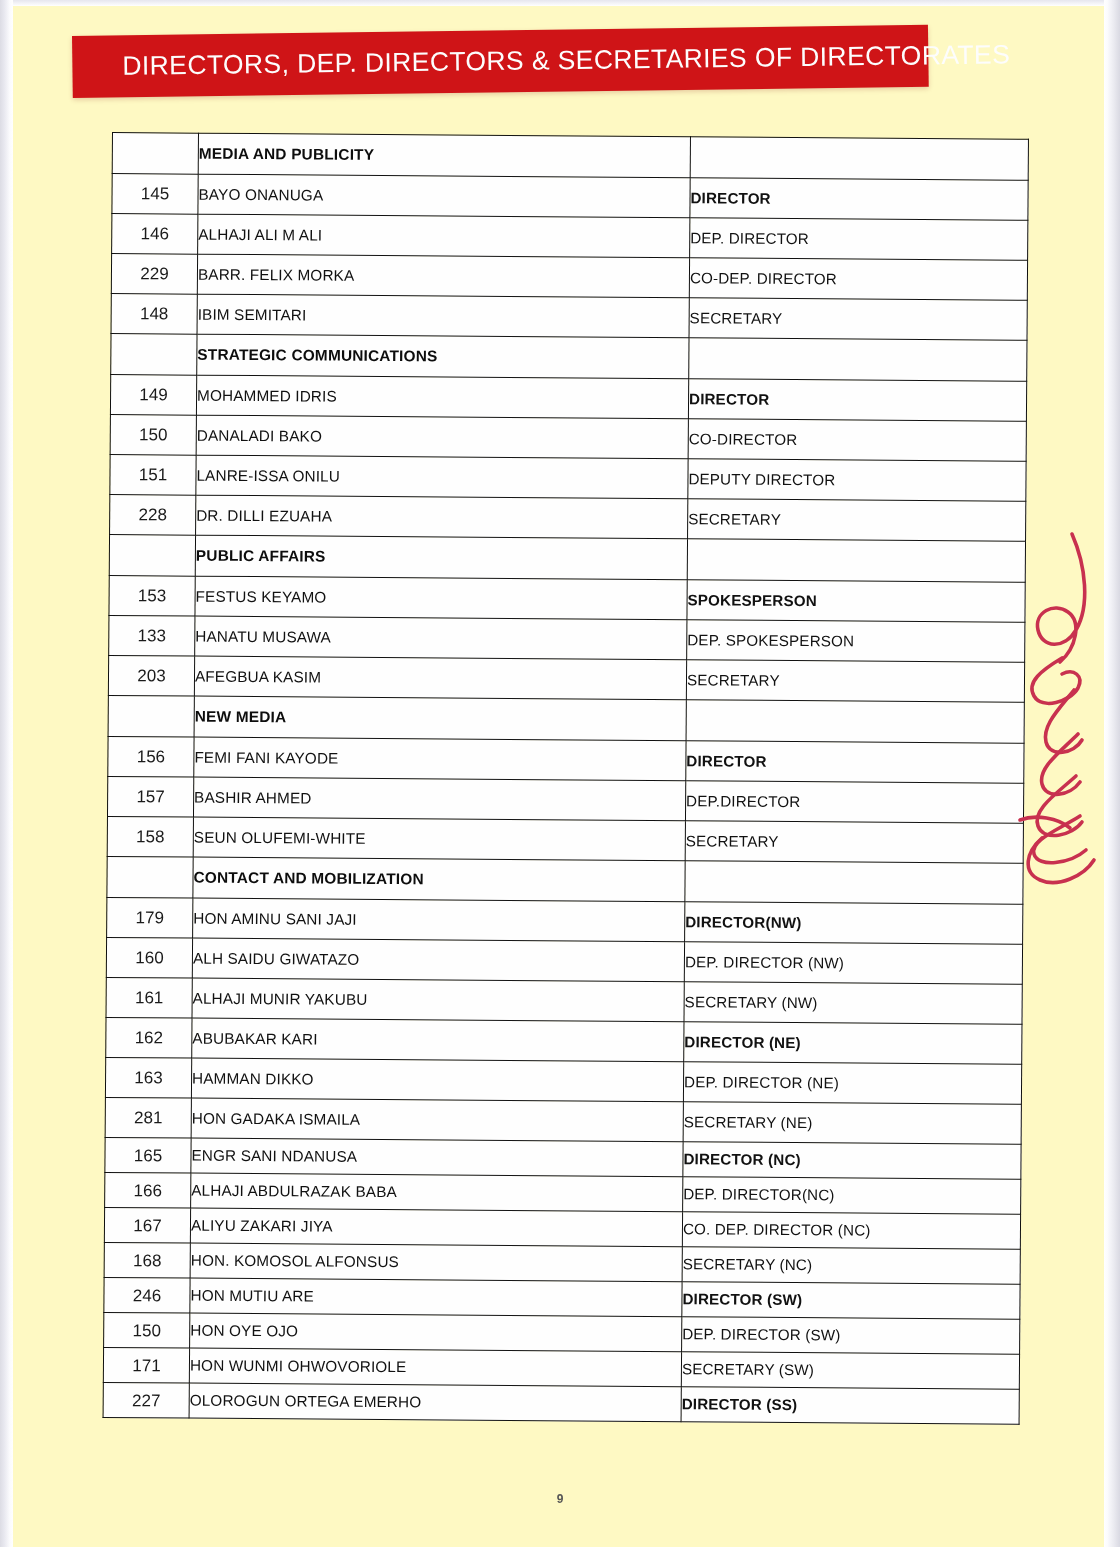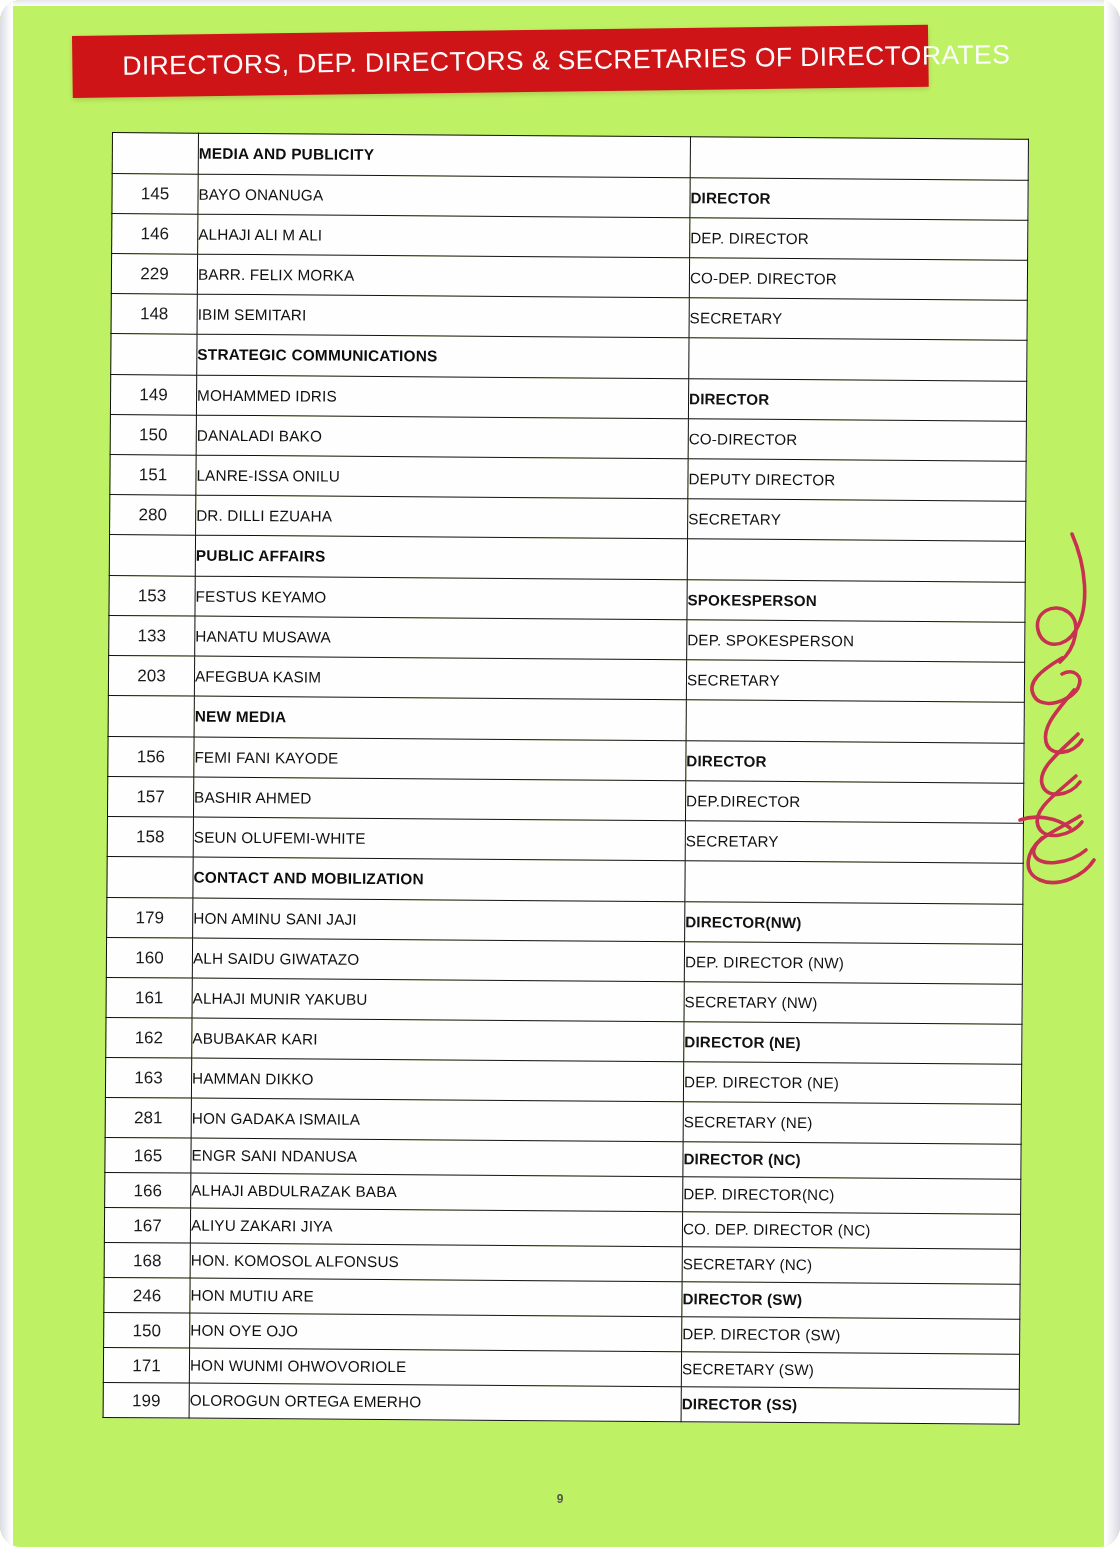--- a/index.html
+++ b/index.html
@@ -10,22 +10,21 @@
   }
   body {
     font-family: "Liberation Sans", sans-serif;
   }
 
   .page {
     position: relative;
     width: 1120px;
     height: 1547px;
     overflow: hidden;
-    background: #bef264;
-    border-radius: 21px;
+    background: #fef9c3;
   }
 
   
   .edge-left {
     position: absolute;
     left: 0; top: 0;
     width: 13px; height: 100%;
     background: linear-gradient(to right, #dcdce4 0%, #e9e9f0 35%, #fbfbfd 75%, #ffffff 100%);
     pointer-events: none;
   }
@@ -231,21 +230,21 @@
             <td class="cell-num">150</td>
             <td class="cell-name">DANALADI BAKO</td>
             <td class="cell-role">CO-DIRECTOR</td>
           </tr>
           <tr class="r-entry">
             <td class="cell-num">151</td>
             <td class="cell-name">LANRE-ISSA ONILU</td>
             <td class="cell-role">DEPUTY DIRECTOR</td>
           </tr>
           <tr class="r-entry">
-            <td class="cell-num">280</td>
+            <td class="cell-num">228</td>
             <td class="cell-name">DR. DILLI EZUAHA</td>
             <td class="cell-role">SECRETARY</td>
           </tr>
           <tr class="r-section">
             <td class="cell-num blank">&nbsp;</td>
             <td class="section-label">PUBLIC AFFAIRS</td>
             <td class="cell-role empty">&nbsp;</td>
           </tr>
           <tr class="r-entry">
             <td class="cell-num">153</td>
@@ -346,21 +345,21 @@
             <td class="cell-num">150</td>
             <td class="cell-name">HON OYE OJO</td>
             <td class="cell-role">DEP. DIRECTOR (SW)</td>
           </tr>
           <tr class="r-entry tight">
             <td class="cell-num">171</td>
             <td class="cell-name">HON WUNMI OHWOVORIOLE</td>
             <td class="cell-role">SECRETARY (SW)</td>
           </tr>
           <tr class="r-entry tight">
-            <td class="cell-num">199</td>
+            <td class="cell-num">227</td>
             <td class="cell-name">OLOROGUN ORTEGA  EMERHO</td>
             <td class="cell-role bold">DIRECTOR (SS)</td>
           </tr>
         </tbody>
     </table>
   </div>
 
   <div class="signature">
     <svg width="96" height="370" viewBox="0 0 96 370" fill="none" xmlns="http://www.w3.org/2000/svg">
       <g stroke="#c8314f" stroke-width="3.6" stroke-linecap="round" stroke-linejoin="round" fill="none">

